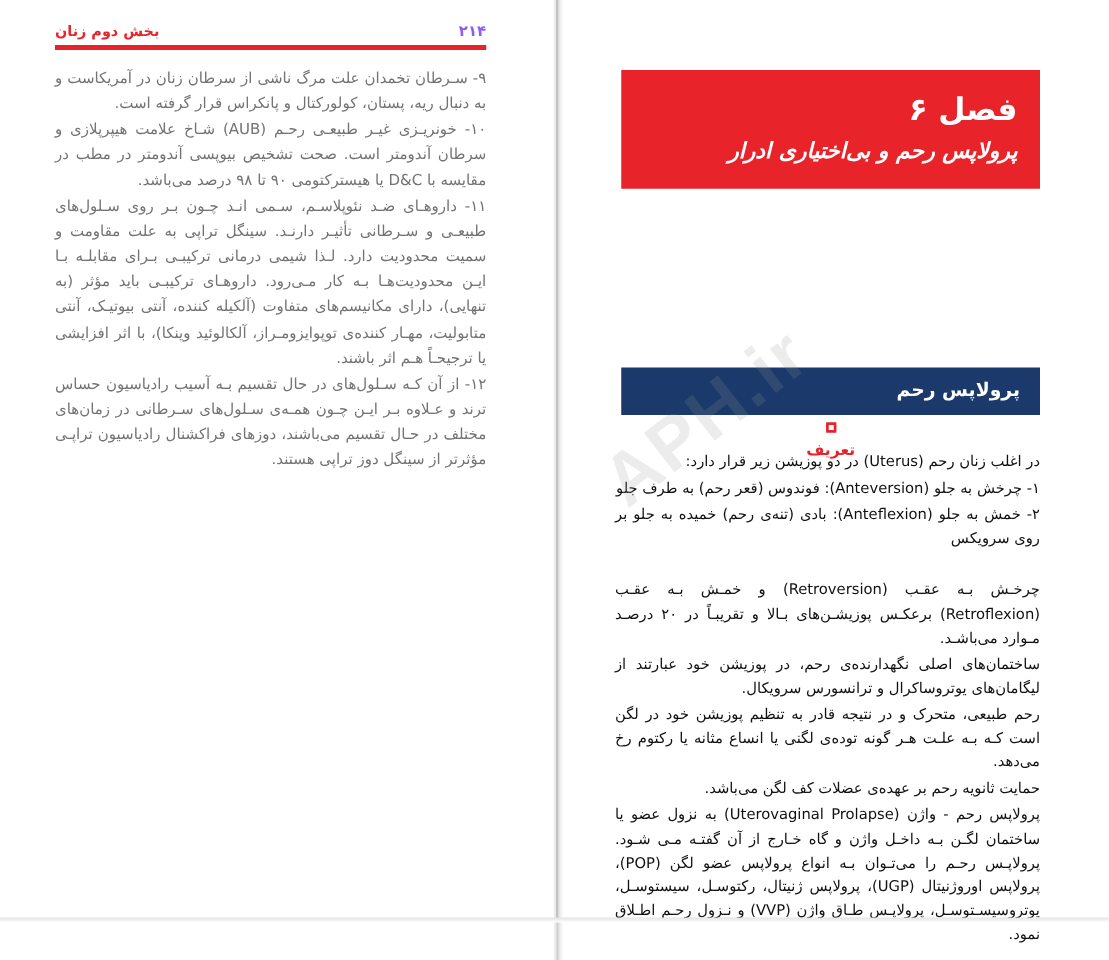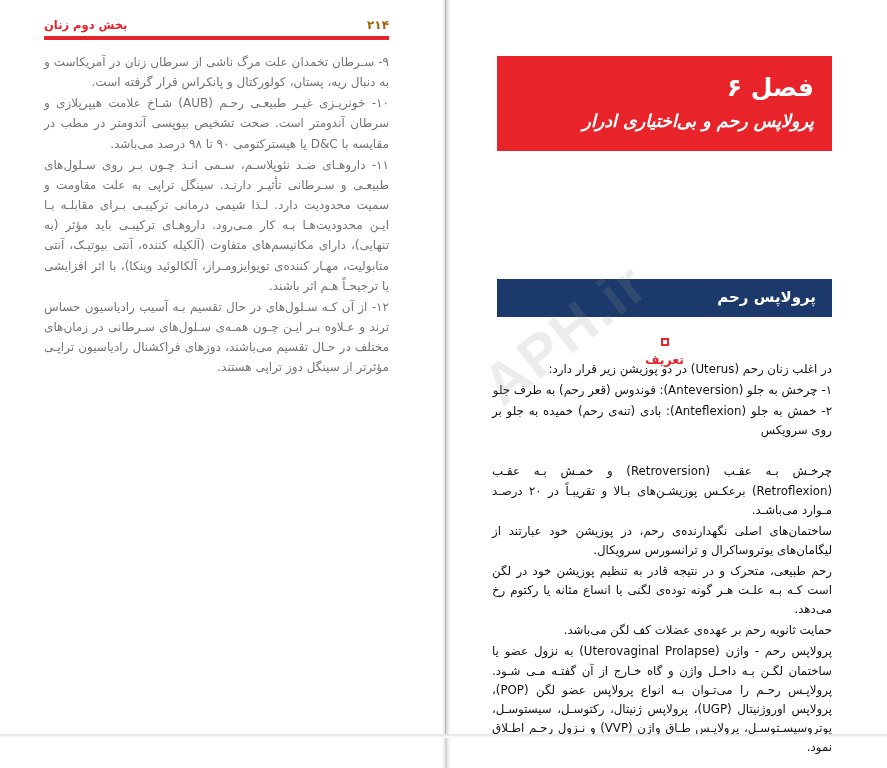--- a/index.html
+++ b/index.html
@@ -52,21 +52,21 @@
   .chapter-title {
     font-size: 17.5px;
     font-weight: bold;
     line-height: 1.5;
     margin-top: 2px;
     font-style: italic;
   }
 
   .section-banner {
     position: absolute;
-    top: 279px;
+    top: 294px;
     right: 55px;
     width: 335px;
     background: #1b3a6b;
     color: #ffffff;
     padding: 9px 16px 11px 16px;
     box-sizing: border-box;
     text-align: right;
     font-size: 15px;
     font-weight: bold;
   }
@@ -166,21 +166,21 @@
     width: 345px;
     display: flex;
     flex-direction: row;
     align-items: center;
     justify-content: space-between;
     font-size: 11.5px;
     font-weight: bold;
     color: #e8232a;
   }
   .folio {
-    color: #a16207;
+    color: #8b5cf6;
     font-size: 12px;
     font-weight: bold;
   }
   .head-rule {
     position: absolute;
     top: 36px;
     right: 54px;
     width: 345px;
     height: 4px;
     background: #e8232a;

